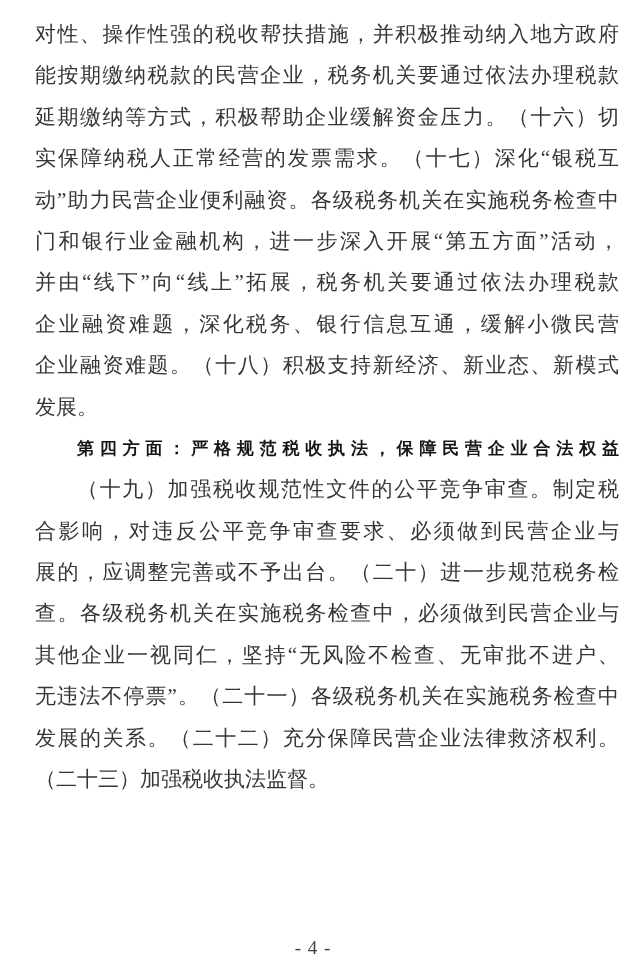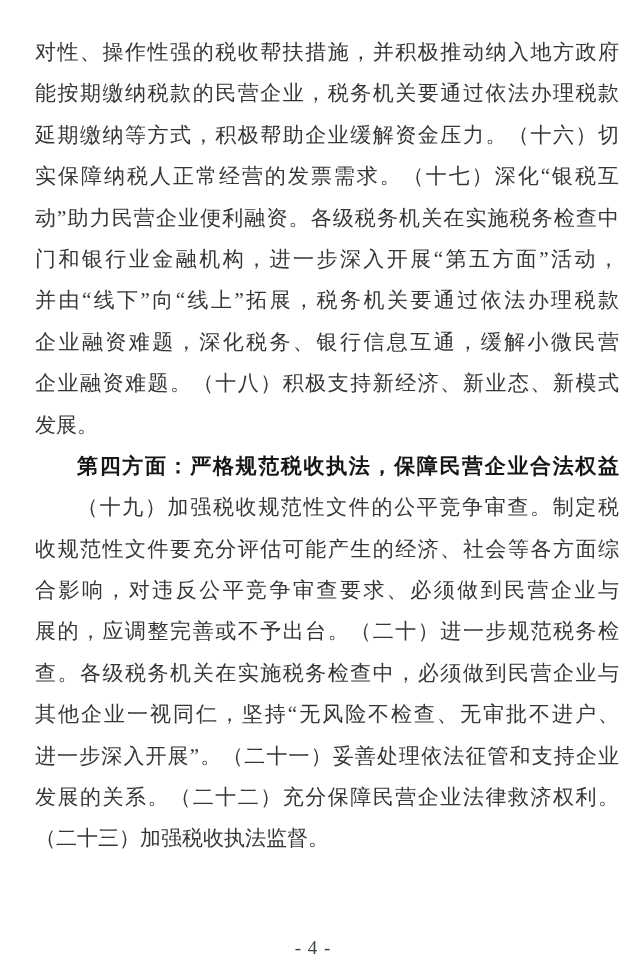--- a/index.html
+++ b/index.html
@@ -10,21 +10,21 @@
   .page {
     position: relative;
     width: 626px;
     height: 973px;
     background: #ffffff;
     overflow: hidden;
     font-family: "Liberation Serif", "DejaVu Serif", serif;
   }
   .text-block {
     position: absolute;
-    top: 32px;
+    top: 14px;
     left: 35px;
     width: 584px;
   }
   .ln {
     height: 41.4px;
     line-height: 41.4px;
     font-size: 21px;
     color: #363636;
     text-align: justify;
     text-align-last: justify;
@@ -32,24 +32,24 @@
     overflow: hidden;
     white-space: normal;
   }
   .ln.end {
     text-align-last: left;
   }
   .ln.ind {
     text-indent: 42px;
   }
   .ln.hd {
-    font-family: Liberation Serif, serif;
+    font-family: Liberation Sans, sans-serif;
     font-weight: 700;
     color: #161616;
-    font-size: 21px;
+    font-size: 17px;
   }
   .footer {
     position: absolute;
     left: 0;
     right: 0;
     bottom: 14px;
     text-align: center;
     font-size: 19px;
     color: #3d4448;
     letter-spacing: 1px;
@@ -69,26 +69,25 @@
     <div class="ln">动”助力民营企业便利融资。各级税务机关在实施税务检查中</div>
     <div class="ln">门和银行业金融机构，进一步深入开展“第五方面”活动，</div>
     <div class="ln">并由“线下”向“线上”拓展，税务机关要通过依法办理税款</div>
     <div class="ln">企业融资难题，深化税务、银行信息互通，缓解小微民营</div>
     <div class="ln">企业融资难题。（十八）积极支持新经济、新业态、新模式</div>
     <div class="ln end">发展。</div>
 
     <div class="ln hd ind">第四方面：严格规范税收执法，保障民营企业合法权益</div>
 
     <div class="ln ind">（十九）加强税收规范性文件的公平竞争审查。制定税</div>
-    <div class="ln">收规范性文件要充分评估可能产生的经济、社会等各方面综</div>
     <div class="ln">合影响，对违反公平竞争审查要求、必须做到民营企业与</div>
     <div class="ln">展的，应调整完善或不予出台。（二十）进一步规范税务检</div>
     <div class="ln">查。各级税务机关在实施税务检查中，必须做到民营企业与</div>
     <div class="ln">其他企业一视同仁，坚持“无风险不检查、无审批不进户、</div>
-    <div class="ln">进一步深入开展”。（二十一）妥善处理依法征管和支持企业</div>
+    <div class="ln">无违法不停票”。（二十一）各级税务机关在实施税务检查中</div>
     <div class="ln">发展的关系。（二十二）充分保障民营企业法律救济权利。</div>
     <div class="ln end">（二十三）加强税收执法监督。</div>
 
 
   </div>
 
   <div class="footer">- 4 -</div>
 </div>
 
 </body></html>

